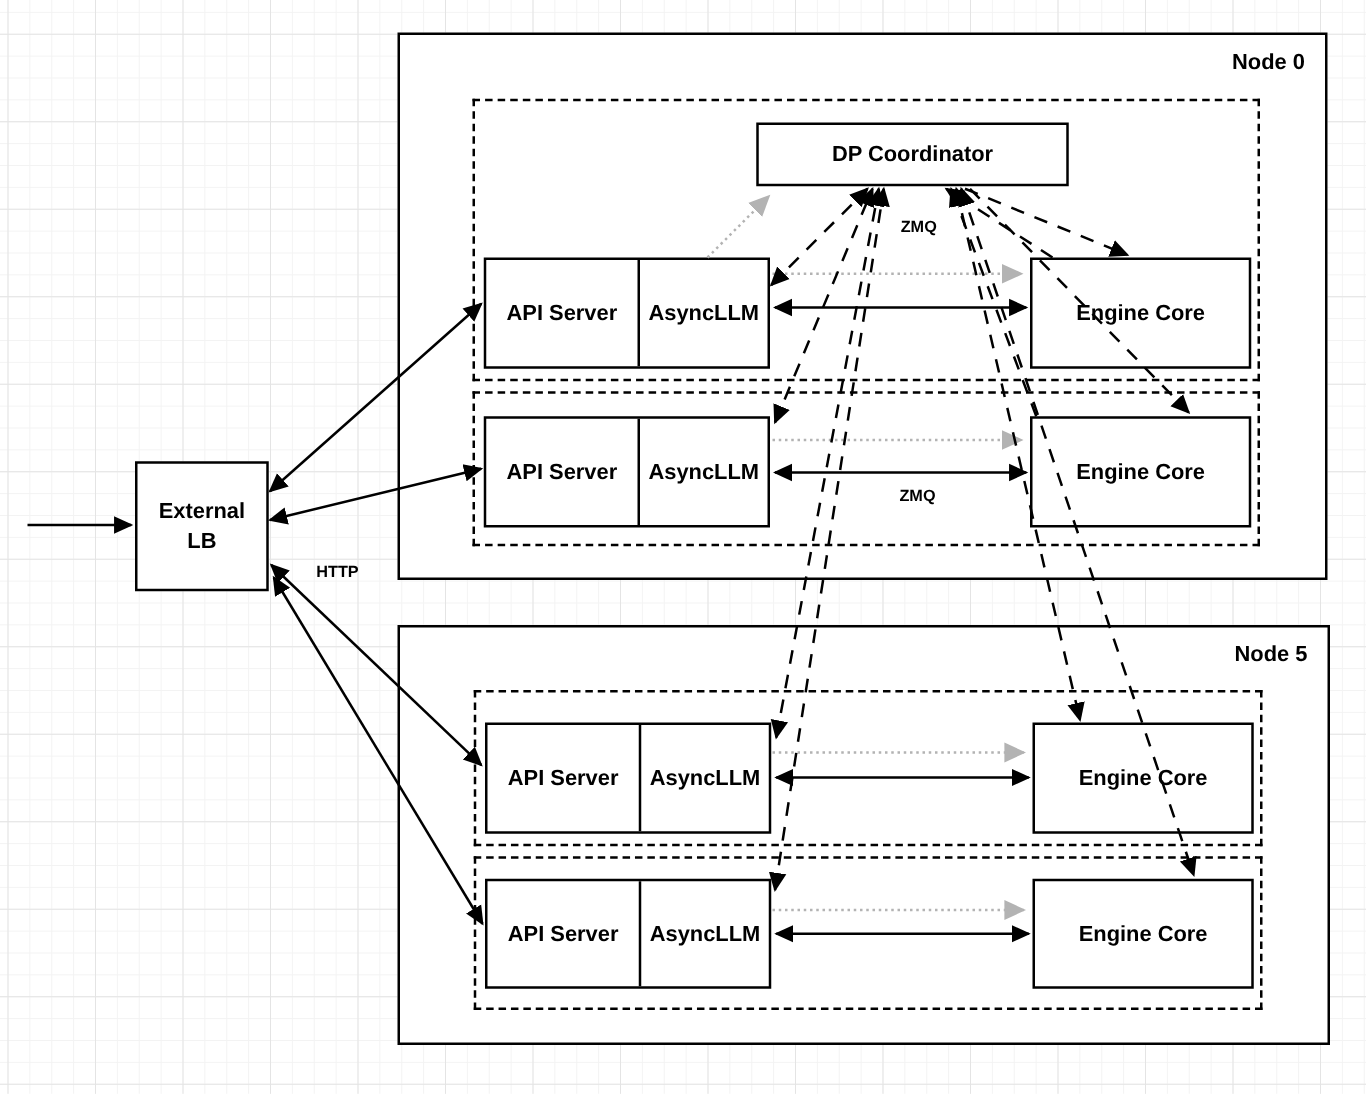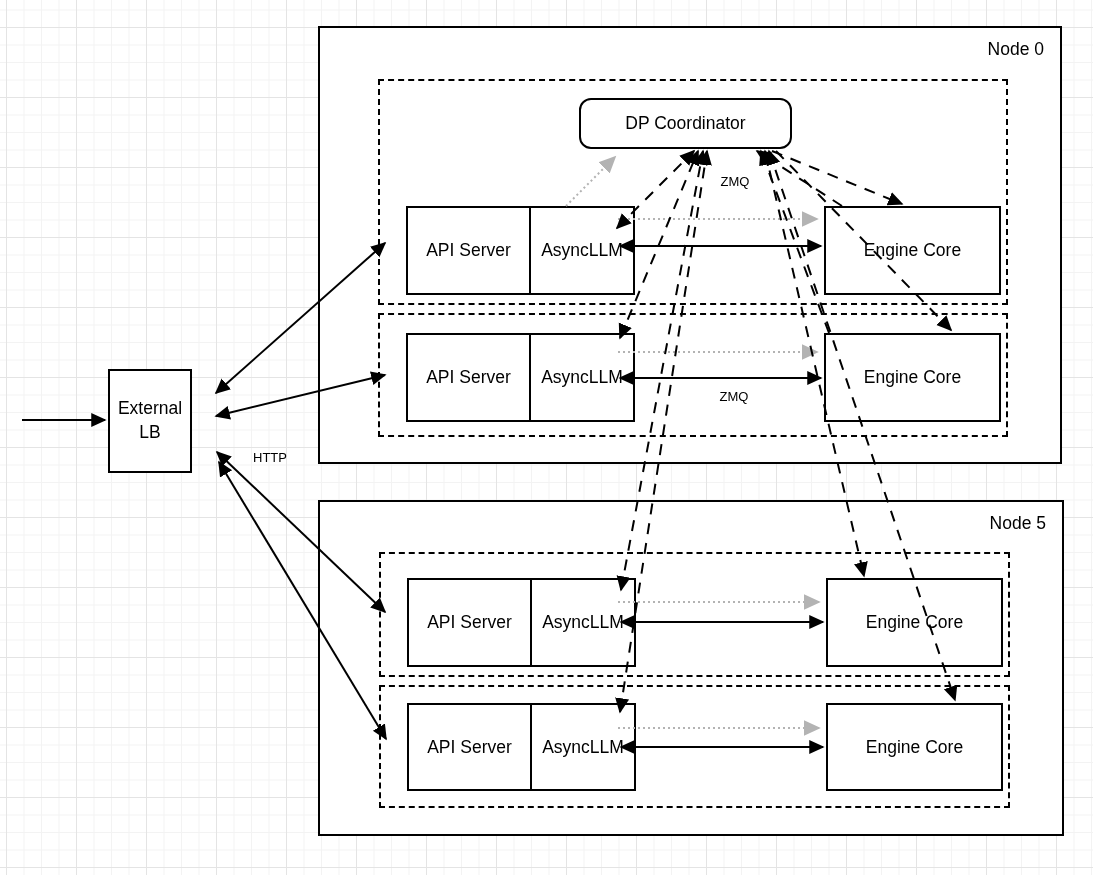--- a/index.html
+++ b/index.html
@@ -12,20 +12,21 @@
     width:1093px;height:875px;
     overflow:hidden;
     background-color:#ffffff;
     background-image:
       linear-gradient(#e4e4e4 1px, transparent 1px),
       linear-gradient(90deg, #e4e4e4 1px, transparent 1px),
       linear-gradient(#f3f3f3 1px, transparent 1px),
       linear-gradient(90deg, #f3f3f3 1px, transparent 1px);
     background-size:70px 70px,70px 70px,17.5px 17.5px,17.5px 17.5px;
     background-position:6px 27px,6px 27px,6px 9.5px,6px 9.5px;
+    font-weight:bold;
   }
   .node{
     position:absolute;
     background:#ffffff;
     border:2px solid #000;
     box-sizing:border-box;
   }
   .node-label{
     position:absolute;
     top:11px;right:16px;
@@ -47,21 +48,20 @@
     justify-content:center;
     font-size:17.5px;
     text-align:center;
   }
   .pair{
     position:absolute;
     background:#ffffff;
     border:2px solid #000;
     box-sizing:border-box;
     display:flex;
-    margin-left:19px;
   }
   .pair .cell{
     display:flex;align-items:center;justify-content:center;
     font-size:17.5px;
     box-sizing:border-box;
   }
   .pair .cell.left{width:123px;border-right:2px solid #000;}
   .pair .cell.right{flex:1;}
   .edge-label{
     position:absolute;
@@ -86,25 +86,25 @@
 
   <div class="node" style="left:318px;top:500px;width:746px;height:336px;">
     <div class="node-label">Node 5</div>
   </div>
 
   <div class="dashed-group" style="left:378px;top:79px;width:630px;height:226px;"></div>
   <div class="dashed-group" style="left:378px;top:313px;width:630px;height:124px;"></div>
   <div class="dashed-group" style="left:379px;top:552px;width:631px;height:125px;"></div>
   <div class="dashed-group" style="left:379px;top:685px;width:631px;height:123px;"></div>
 
-  <div class="box" style="left:579px;top:98px;width:213px;height:51px;border-radius:12px;">
+  <div class="box" style="left:605px;top:98px;width:250px;height:51px;">
     <span>DP Coordinator</span>
   </div>
 
-  <div class="box" style="left:108px;top:369px;width:84px;height:104px;">
+  <div class="box" style="left:108px;top:369px;width:107px;height:104px;">
     <div class="lb-text">
       <div>External</div>
       <div>LB</div>
     </div>
   </div>
 
   <div class="pair" style="left:387px;top:206px;width:229px;height:89px;">
     <div class="cell left">API Server</div>
     <div class="cell right">AsyncLLM</div>
   </div>

